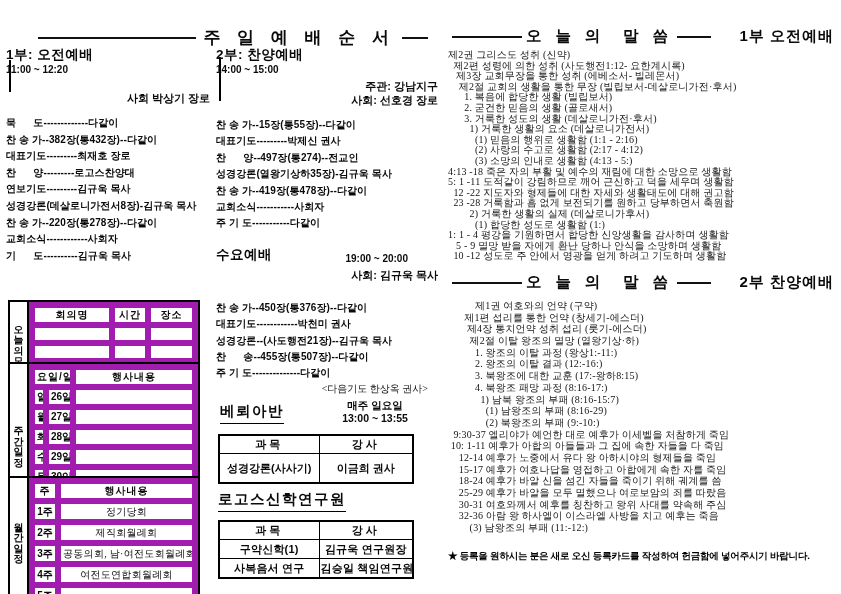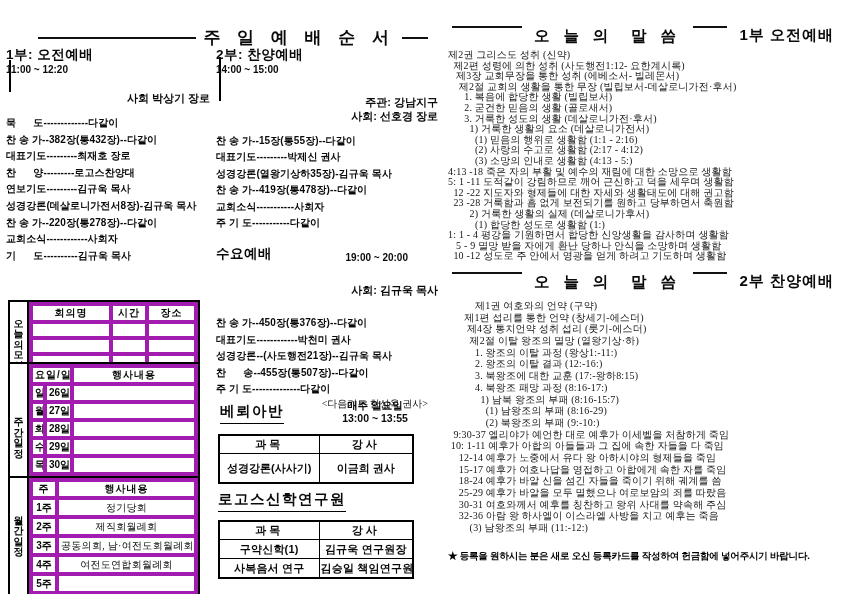--- a/index.html
+++ b/index.html
@@ -17,51 +17,51 @@
   .p1-title .rl{flex:1;}
   .p1-title .rr{width:26px;}
   .p1-title .t{font-weight:700;font-size:17px;letter-spacing:6px;white-space:pre;}
 
   .colL{position:absolute;left:6px;top:46px;width:204px;}
   .colR{position:absolute;left:216px;top:46px;width:222px;}
   .svc-head{display:flex;justify-content:space-between;align-items:baseline;flex-direction:column;}
   .svc-name{font-weight:700;font-size:13.5px;letter-spacing:0.5px;}
   .svc-time{font-weight:700;font-size:10px;padding-right:6px;}
   .rline{text-align:right;font-weight:700;font-size:11px;line-height:14px;}
-  .mt16{margin-top:16px;} .mt4{margin-top:20px;} .mt10{margin-top:10px;} .mt18{margin-top:18px;}
+  .mt16{margin-top:16px;} .mt4{margin-top:4px;} .mt10{margin-top:10px;} .mt18{margin-top:18px;}
   .svc-lines{font-weight:700;font-size:10px;white-space:pre;letter-spacing:0.1px;}
   .svc-lines .line{height:16.6px;line-height:16.6px;}
   .colR .svc-lines .line{height:16.4px;line-height:16.4px;}
   .svc3-head{display:flex;justify-content:space-between;align-items:flex-end;padding-right:24px;margin-top:14px;}
   .next-prayer{text-align:right;font-size:10px;font-weight:400;padding-right:10px;font-family:"Liberation Serif",serif;}
 
   
   .ltable{position:absolute;display:flex;border:2px solid #000;background:#fff;}
   .ltable .side{width:15px;border-right:2px solid #000;display:flex;align-items:center;justify-content:center;
     font-weight:700;font-size:10px;line-height:10.5px;text-align:center;word-break:break-all;padding:1px;}
   .ltable table{border-collapse:collapse;table-layout:fixed;flex:1;width:100%;}
-  .ltable th,.ltable td{border:4px solid #a21caf;font-size:10px;padding:0 2px;text-align:center;overflow:hidden;white-space:nowrap;}
+  .ltable th,.ltable td{border:6px solid #a21caf;font-size:10px;padding:0 2px;text-align:center;overflow:hidden;white-space:nowrap;}
   .ltable th{font-weight:700;letter-spacing:1px;}
   .b{font-weight:700;}
   .ev{font-weight:400;font-size:9.5px;font-family:"Liberation Serif",serif;letter-spacing:0.3px;}
   .h13 th,.h13 td{height:13px;} .h12 td{height:12px;} .h14 th{height:14px;} .h15 td{height:15px;}
 
   
   .ctable{position:absolute;border-collapse:collapse;table-layout:fixed;border:2px solid #000;background:#fff;}
   .ctable th,.ctable td{border:1.5px solid #000;font-weight:700;font-size:11px;text-align:center;overflow:hidden;white-space:nowrap;}
   .ctable th{height:15px;letter-spacing:3px;}
   .row24 td{height:26px;}
   .row15 td{height:16px;letter-spacing:0.2px;}
 
   .class-title{position:absolute;font-weight:700;font-size:14.5px;letter-spacing:1.5px;
     border-bottom:1.5px solid #000;padding-bottom:2px;}
   .class-sched{position:absolute;text-align:center;font-weight:700;font-size:10.5px;line-height:13px;white-space:pre;}
 
   
-  .h2row{position:absolute;display:flex;align-items:flex-start;gap:12px;}
+  .h2row{position:absolute;display:flex;align-items:center;gap:4px;}
   .h2row .r1{width:70px;} .h2row .r2{width:34px;}
   .h2row .ht{font-family:"Liberation Serif",serif;font-weight:700;font-size:15.5px;letter-spacing:5px;white-space:pre;}
   .h2row .hsvc{margin-left:auto;font-weight:700;font-size:15px;letter-spacing:1px;}
   .doc-lines{position:absolute;font-family:"Liberation Serif",serif;font-size:10px;white-space:pre;color:#141414;letter-spacing:0.2px;}
   .doc-lines .line{height:10.6px;line-height:10.6px;}
   .doc-lines.s2 .line{height:11.7px;line-height:11.7px;}
   .star-note{position:absolute;font-weight:700;font-size:9.5px;letter-spacing:-0.2px;color:#000;}
 </style>
 </head>
 <body>
@@ -86,21 +86,21 @@
     <div class="svc-lines mt10"><div class="line">묵      도-------------다같이</div><div class="line">찬 송 가--382장(통432장)--다같이</div><div class="line">대표기도---------최재호 장로</div><div class="line">찬      양---------로고스찬양대</div><div class="line">연보기도---------김규욱 목사</div><div class="line">성경강론(데살로니가전서8장)-김규욱 목사</div><div class="line">찬 송 가--220장(통278장)--다같이</div><div class="line">교회소식------------사회자</div><div class="line">기      도----------김규욱 목사</div></div>
   </div>
 
   <div class="colR">
     <div class="svc-head">
       <span class="svc-name">2부: 찬양예배</span>
       <span class="svc-time">14:00 ~ 15:00</span>
     </div>
     <div class="rline mt4">주관: 강남지구</div>
     <div class="rline">사회: 선호경 장로</div>
-    <div class="svc-lines mt10"><div class="line">찬 송 가--15장(통55장)--다같이</div><div class="line">대표기도---------박제신 권사</div><div class="line">성경강론(열왕기상하35장)-김규욱 목사</div><div class="line">찬 송 가--419장(통478장)--다같이</div><div class="line">교회소식-----------사회자</div><div class="line">주 기 도-----------다같이</div></div>
+    <div class="svc-lines mt10"><div class="line">찬 송 가--15장(통55장)--다같이</div><div class="line">대표기도---------박제신 권사</div><div class="line">찬      양--497장(통274)--전교인</div><div class="line">성경강론(열왕기상하35장)-김규욱 목사</div><div class="line">찬 송 가--419장(통478장)--다같이</div><div class="line">교회소식-----------사회자</div><div class="line">주 기 도-----------다같이</div></div>
 
     <div class="svc3-head">
       <span class="svc-name">수요예배</span>
       <span class="svc-time">19:00 ~ 20:00</span>
     </div>
     <div class="rline mt4">사회: 김규욱 목사</div>
     <div class="svc-lines mt18"><div class="line">찬 송 가--450장(통376장)--다같이</div><div class="line">대표기도------------박천미 권사</div><div class="line">성경강론--(사도행전21장)--김규욱 목사</div><div class="line">찬      송--455장(통507장)--다같이</div><div class="line">주 기 도--------------다같이</div></div>
     <div class="next-prayer">&lt;다음기도 한상옥 권사&gt;</div>
   </div>
 

